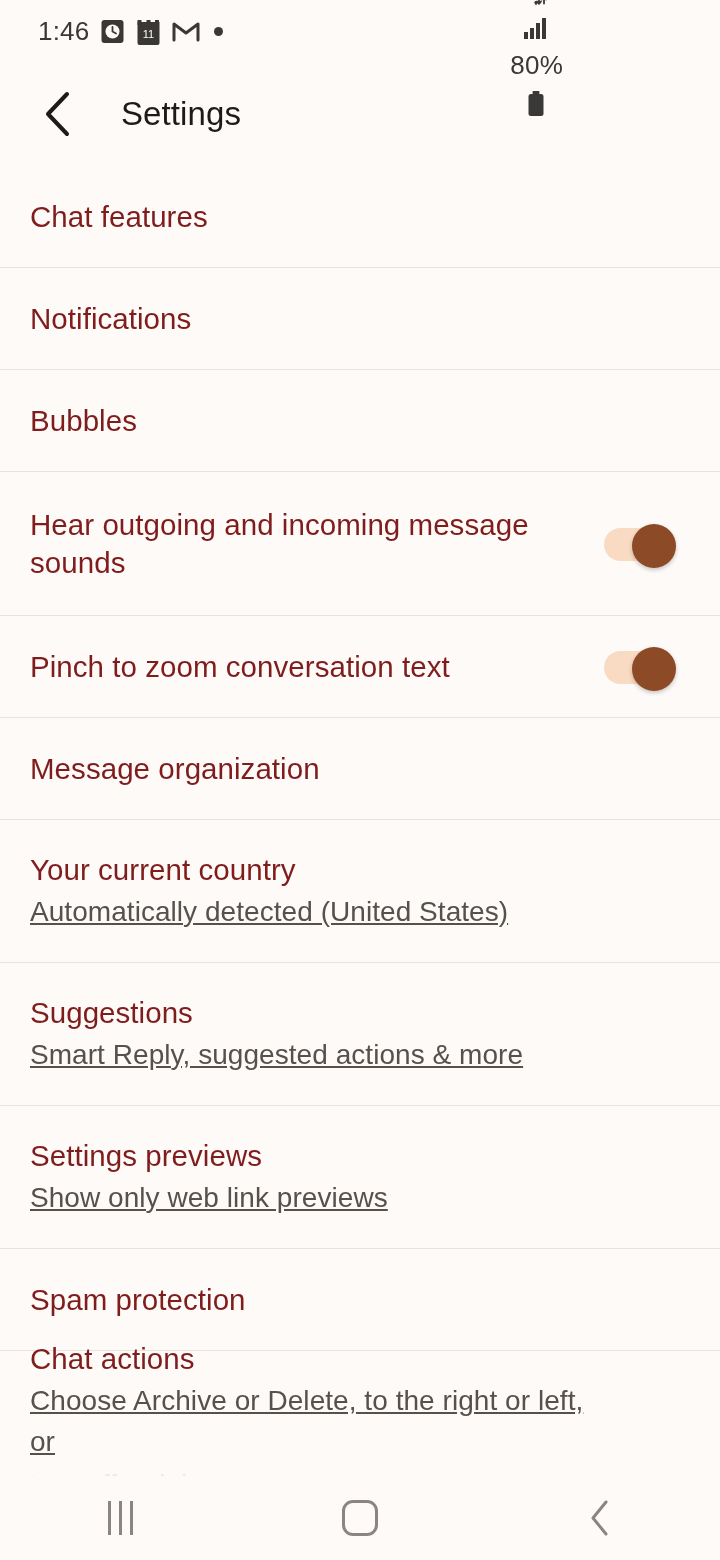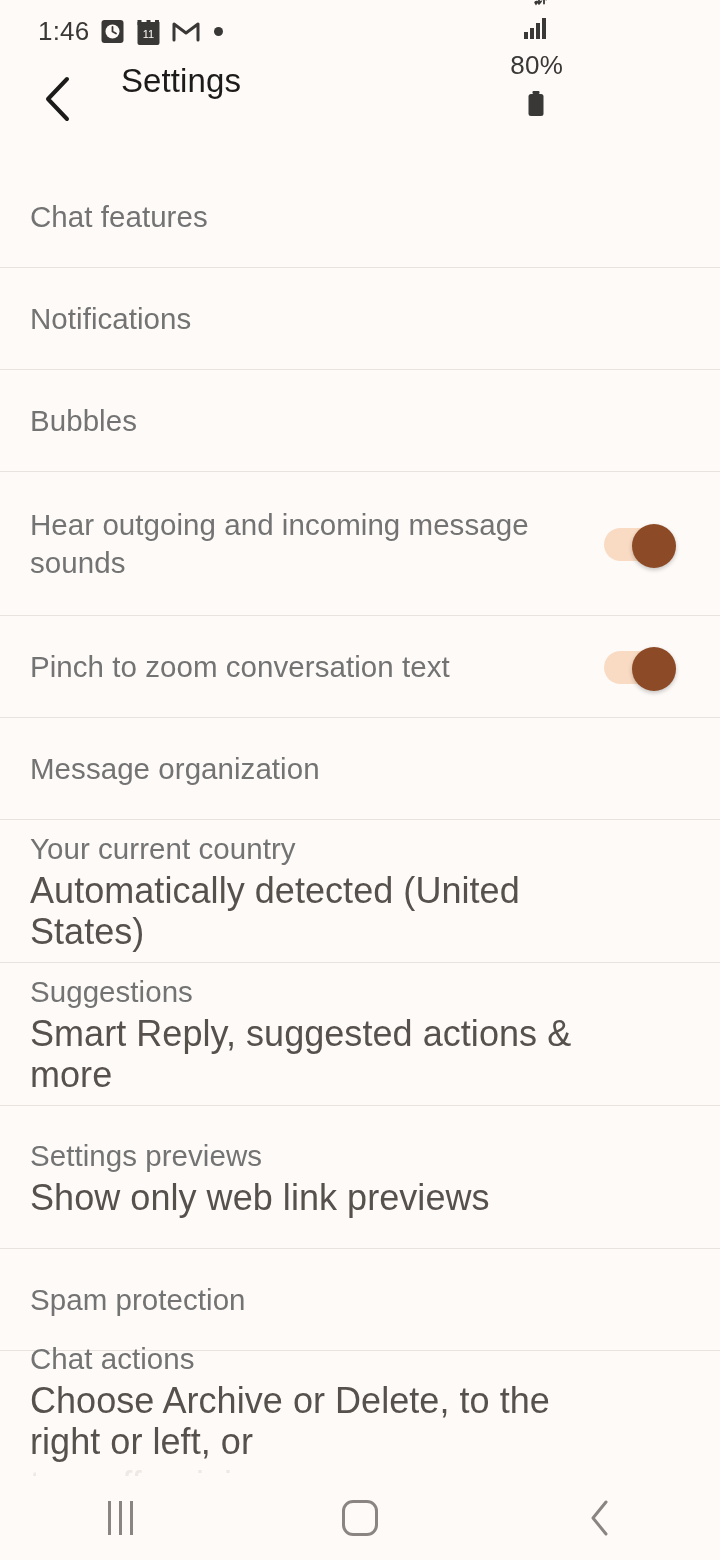--- a/index.html
+++ b/index.html
@@ -35,21 +35,21 @@
   .ico { display: block; }
   .dot-ico {
     width: 9px; height: 9px; border-radius: 50%;
     background: #3A3836; margin-left: 3px;
   }
 
   
   .header {
     position: absolute; top: 62px; left: 0;
     width: 720px; height: 104px;
-    display: flex; align-items: flex-start;
+    display: flex; align-items: center;
   }
   .back-btn {
     width: 74px; height: 74px;
     margin-left: 22px;
     display: flex; align-items: center; justify-content: center;
     cursor: pointer;
   }
   .page-title {
     font-size: 33px; color: #1C1B1A;
     margin-left: 25px;
@@ -65,29 +65,30 @@
     position: relative;
     width: 720px;
     padding: 0 30px;
     display: flex; align-items: center;
     justify-content: space-between;
     border-bottom: 1.5px solid #E9E3DF;
     cursor: pointer;
   }
   .row-text { max-width: 560px; }
   .row-title {
-    font-size: 29.5px; color: #737373;
+    font-size: 29.5px; color: #7f1d1d;
     line-height: 38px;
     letter-spacing: 0.05px;
   }
   .row-sub {
-    font-size: 36px; color: #57514D;
+    font-size: 28px; color: #57514D;
     line-height: 41px;
     letter-spacing: 0.05px;
     margin-top: 2px;
+    text-decoration: underline;
   }
 
   .h-single { height: 102px; }
   .h-double { height: 144px; }
   .h-sub    { height: 143px; }
 
   
   .toggle {
     position: relative;
     width: 72px; height: 40px;

